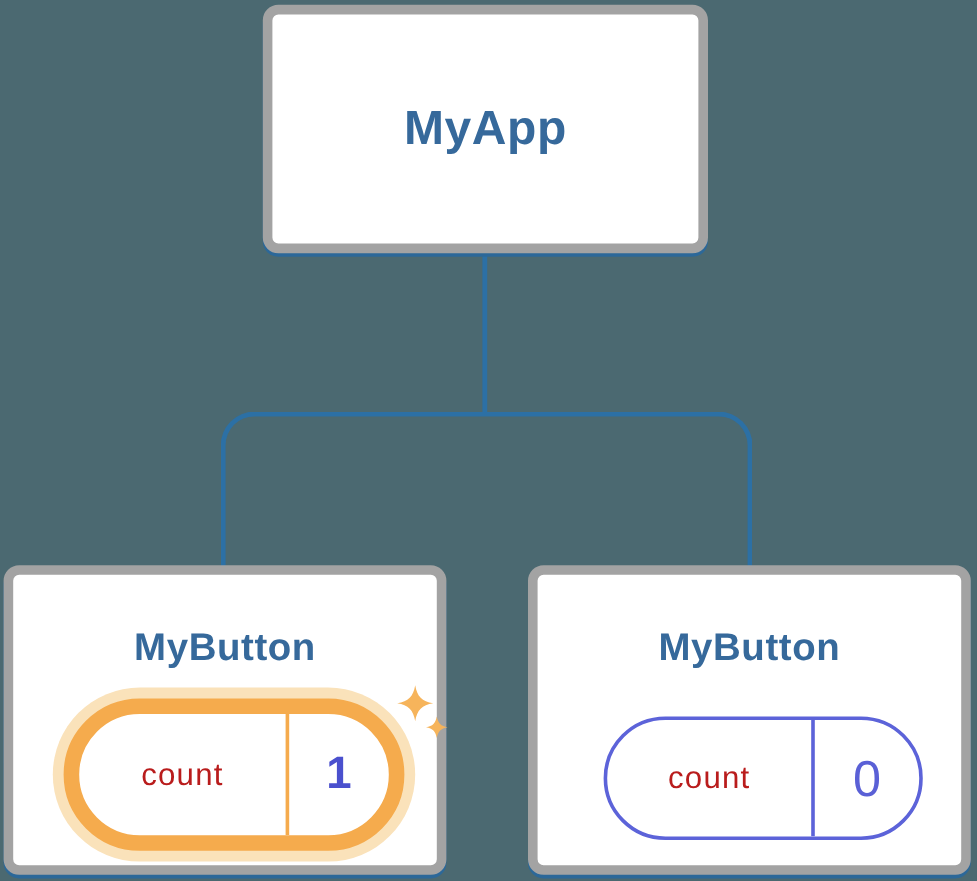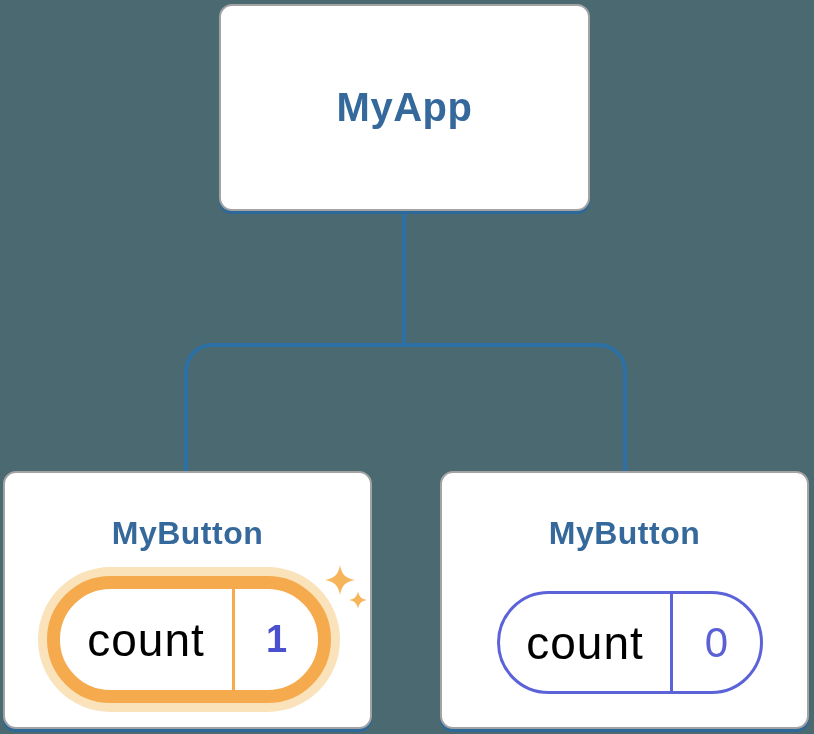--- a/index.html
+++ b/index.html
@@ -12,21 +12,21 @@
     position: relative;
     overflow: hidden;
     background: #4B6971;
     font-family: "Liberation Sans", sans-serif;
   }
 
   
   .card {
     position: absolute;
     background: #ffffff;
-    border: 2px solid #a3a3a3;
+    border: 8px solid #a3a3a3;
     box-shadow: 0 3px 0 #2C6899;
     border-radius: 13px;
     box-sizing: border-box;
   }
   .card-app {
     left: 219px; top: 4px;
     width: 371px; height: 207px;
     display: flex;
     align-items: center;
     justify-content: center;
@@ -90,22 +90,22 @@
   }
   .pill-plain {
     left: 55px; top: 118px;
     width: 266px; height: 103px;
     border: 3px solid #5C63D9;
   }
   .pill-key {
     display: flex;
     align-items: center;
     justify-content: center;
-    font-size: 46px;
-    color: #000000;
+    font-size: 26px;
+    color: #b91c1c;
     letter-spacing: 1px;
   }
   .pill-highlight .pill-key { width: 172px; }
   .pill-plain .pill-key { width: 170px; }
   .pill-divider {
     width: 3px;
     align-self: stretch;
   }
   .pill-highlight .pill-divider { background: #F5AB4D; }
   .pill-plain .pill-divider { background: #5C63D9; }

